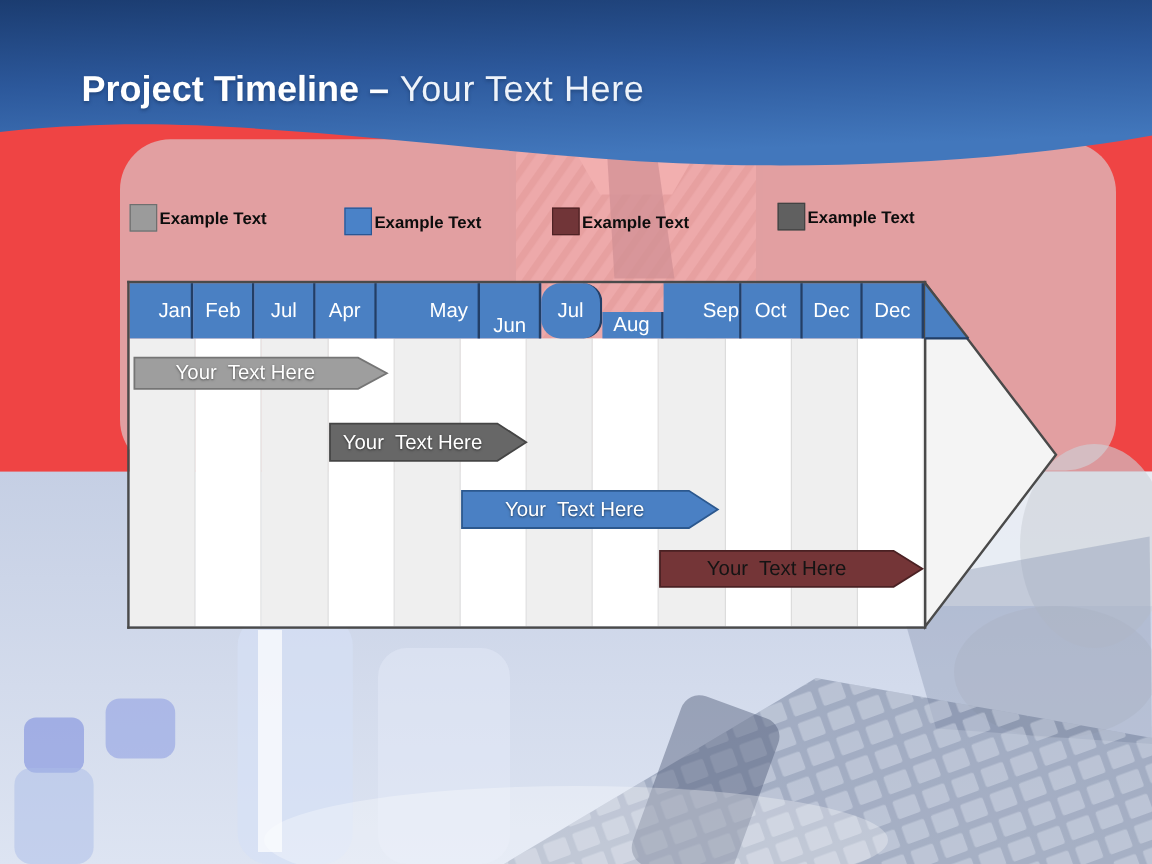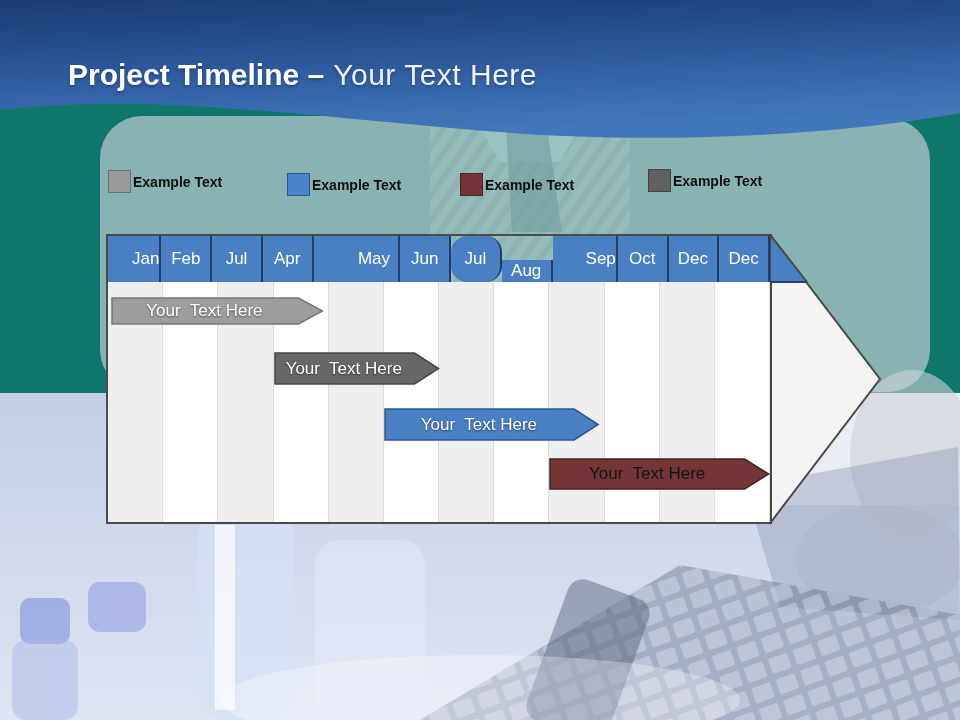--- a/index.html
+++ b/index.html
@@ -1,16 +1,16 @@
 <!DOCTYPE html>
 <html><head>
 <meta charset="utf-8">
 <style>
   html,body{margin:0;padding:0;background:#e8e8e8;}
-  .stage{position:relative;width:960px;height:720px;overflow:hidden;background:#0f766e;
+  .stage{position:relative;width:960px;height:720px;overflow:hidden;background:#ef4444;
          font-family:"Liberation Sans",sans-serif;}
   .layer{position:absolute;left:0;top:0;}
   
   .title{position:absolute;left:68px;top:58px;z-index:6;color:#ffffff;font-size:30px;
          white-space:nowrap;text-shadow:0 2px 3px rgba(8,28,60,.35);}
   .t-bold{font-weight:bold;}
   .t-reg{font-weight:400;margin-left:9px;letter-spacing:.5px;color:#eef3fa;}
   
   .legend{position:absolute;inset:0;z-index:5;}
   .legend-item{position:absolute;display:flex;align-items:center;gap:2px;}
@@ -134,21 +134,21 @@
         </div>
         <div class="hcell" style="background: rgb(74, 128, 195);">
           <span style="color: rgb(255, 255, 255);">Jul</span>
         </div>
         <div class="hcell" style="background: rgb(74, 128, 195);">
           <span style="color: rgb(255, 255, 255);">Apr</span>
         </div>
         <div class="hcell" style="background: rgb(74, 128, 195); padding-left: 36px;">
           <span style="color: rgb(255, 255, 255);">May</span>
         </div>
-        <div class="hcell" style="background: rgb(74, 128, 195);">
+        <div class="hcell" style="background: rgb(74, 128, 195); align-items: flex-end;">
           <span style="color: rgb(255, 255, 255);">Jun</span>
         </div>
         <div class="hcell" style="background: rgb(74, 128, 195); border-radius: 16px;">
           <span style="color: rgb(255, 255, 255);">Jul</span>
         </div>
         <div class="hcell" style="background: rgb(74, 128, 195); margin-top: 24px;">
           <span style="color: rgb(255, 255, 255);">Aug</span>
         </div>
         <div class="hcell" style="background: rgb(74, 128, 195);">
           <span style="color: rgb(255, 255, 255); margin-left: 33px;">Sep</span>

